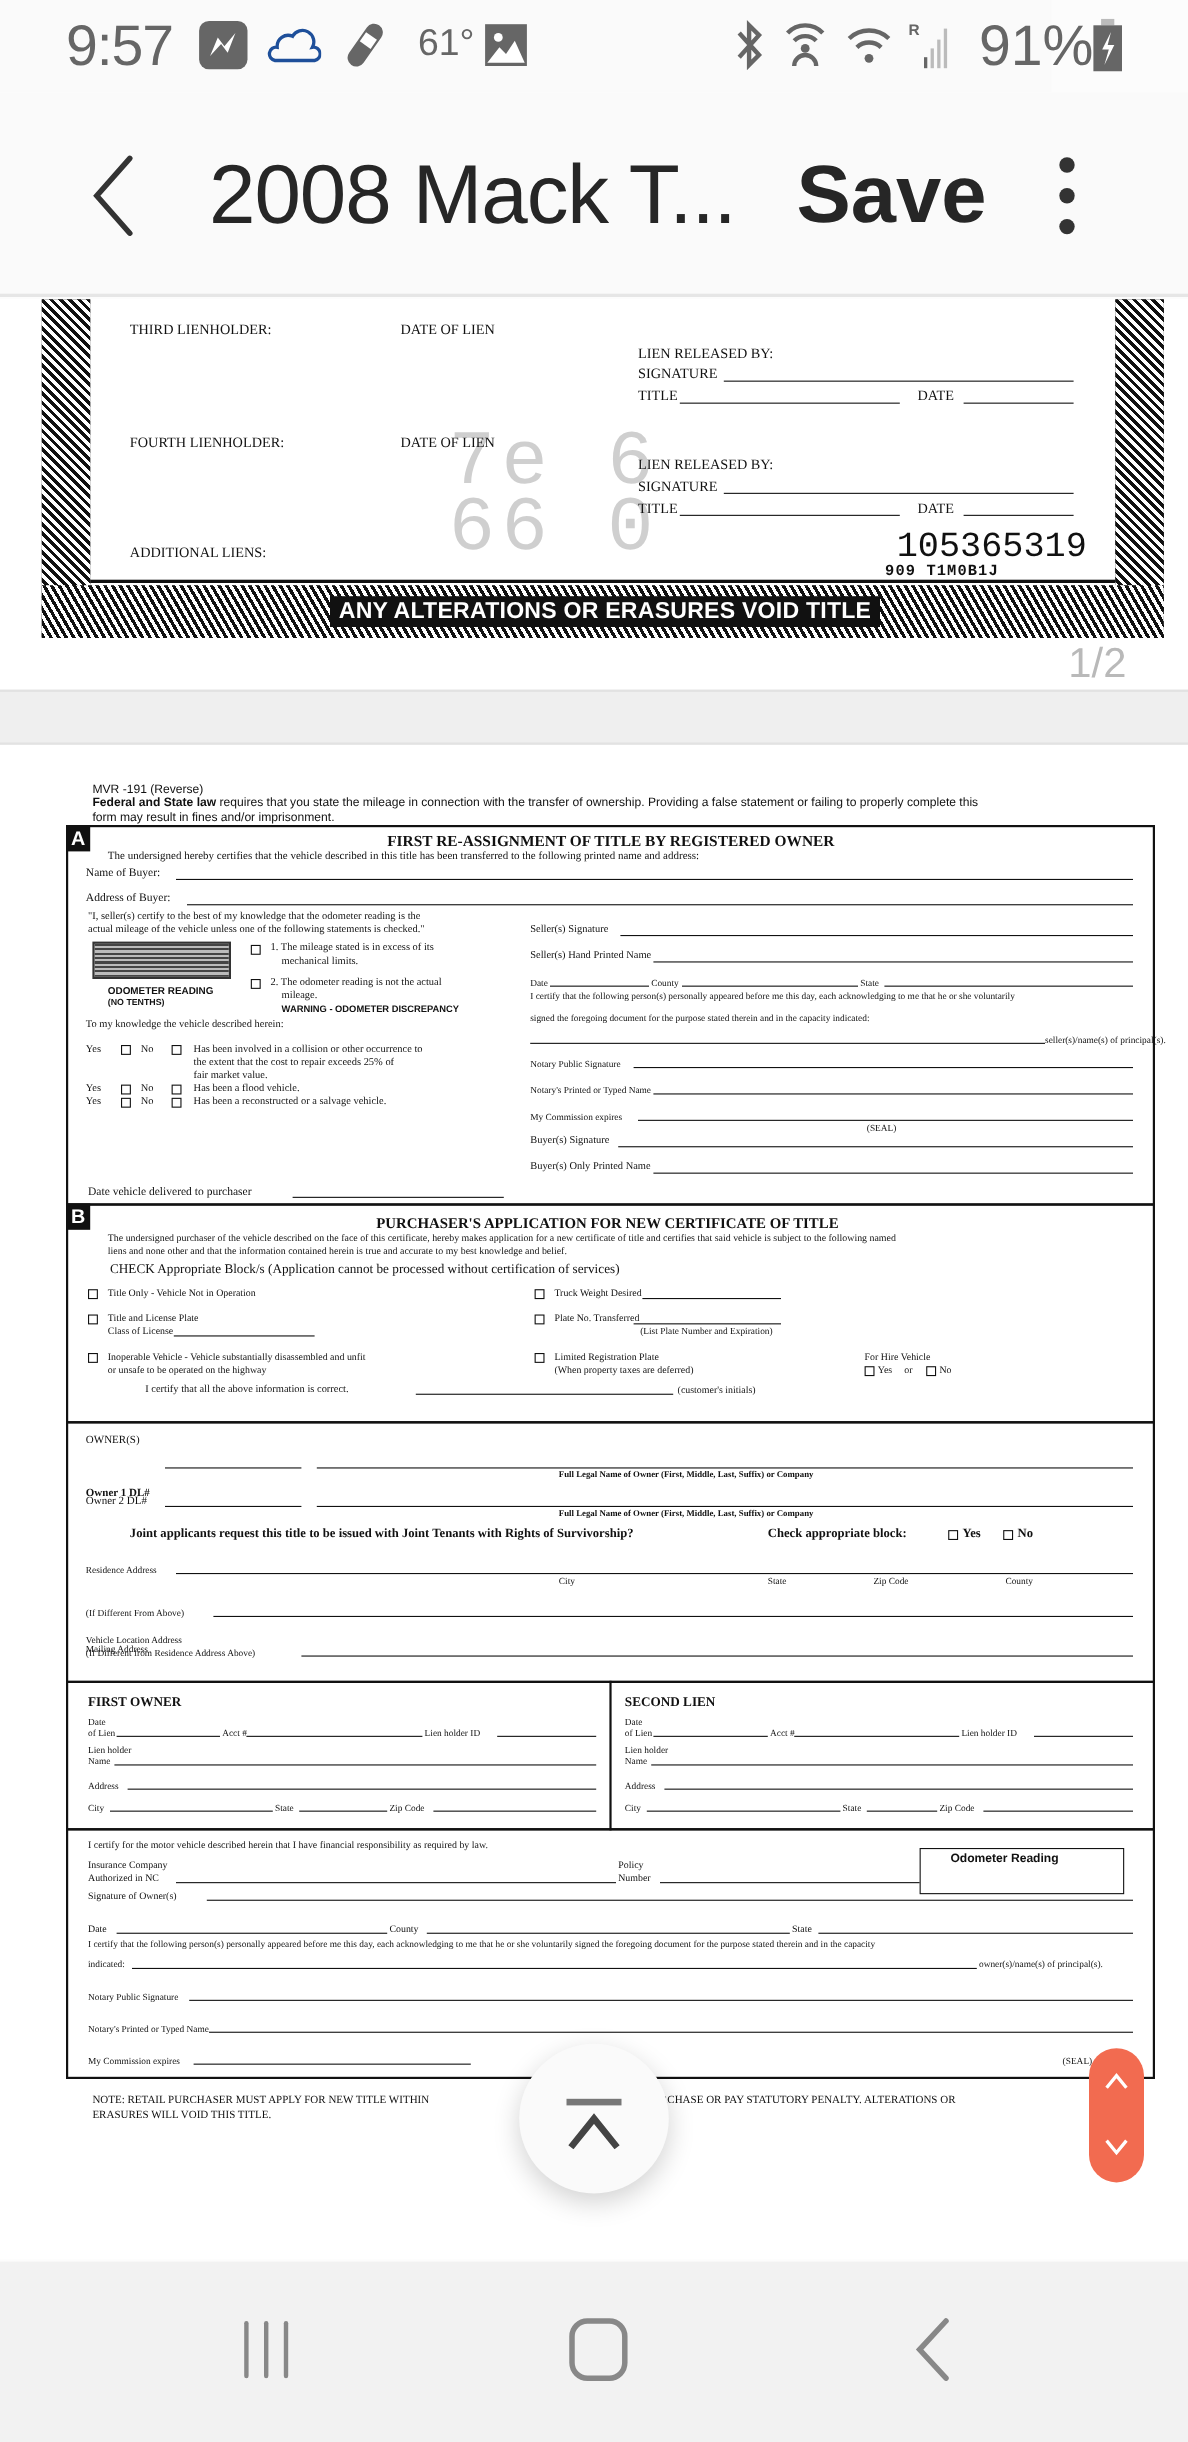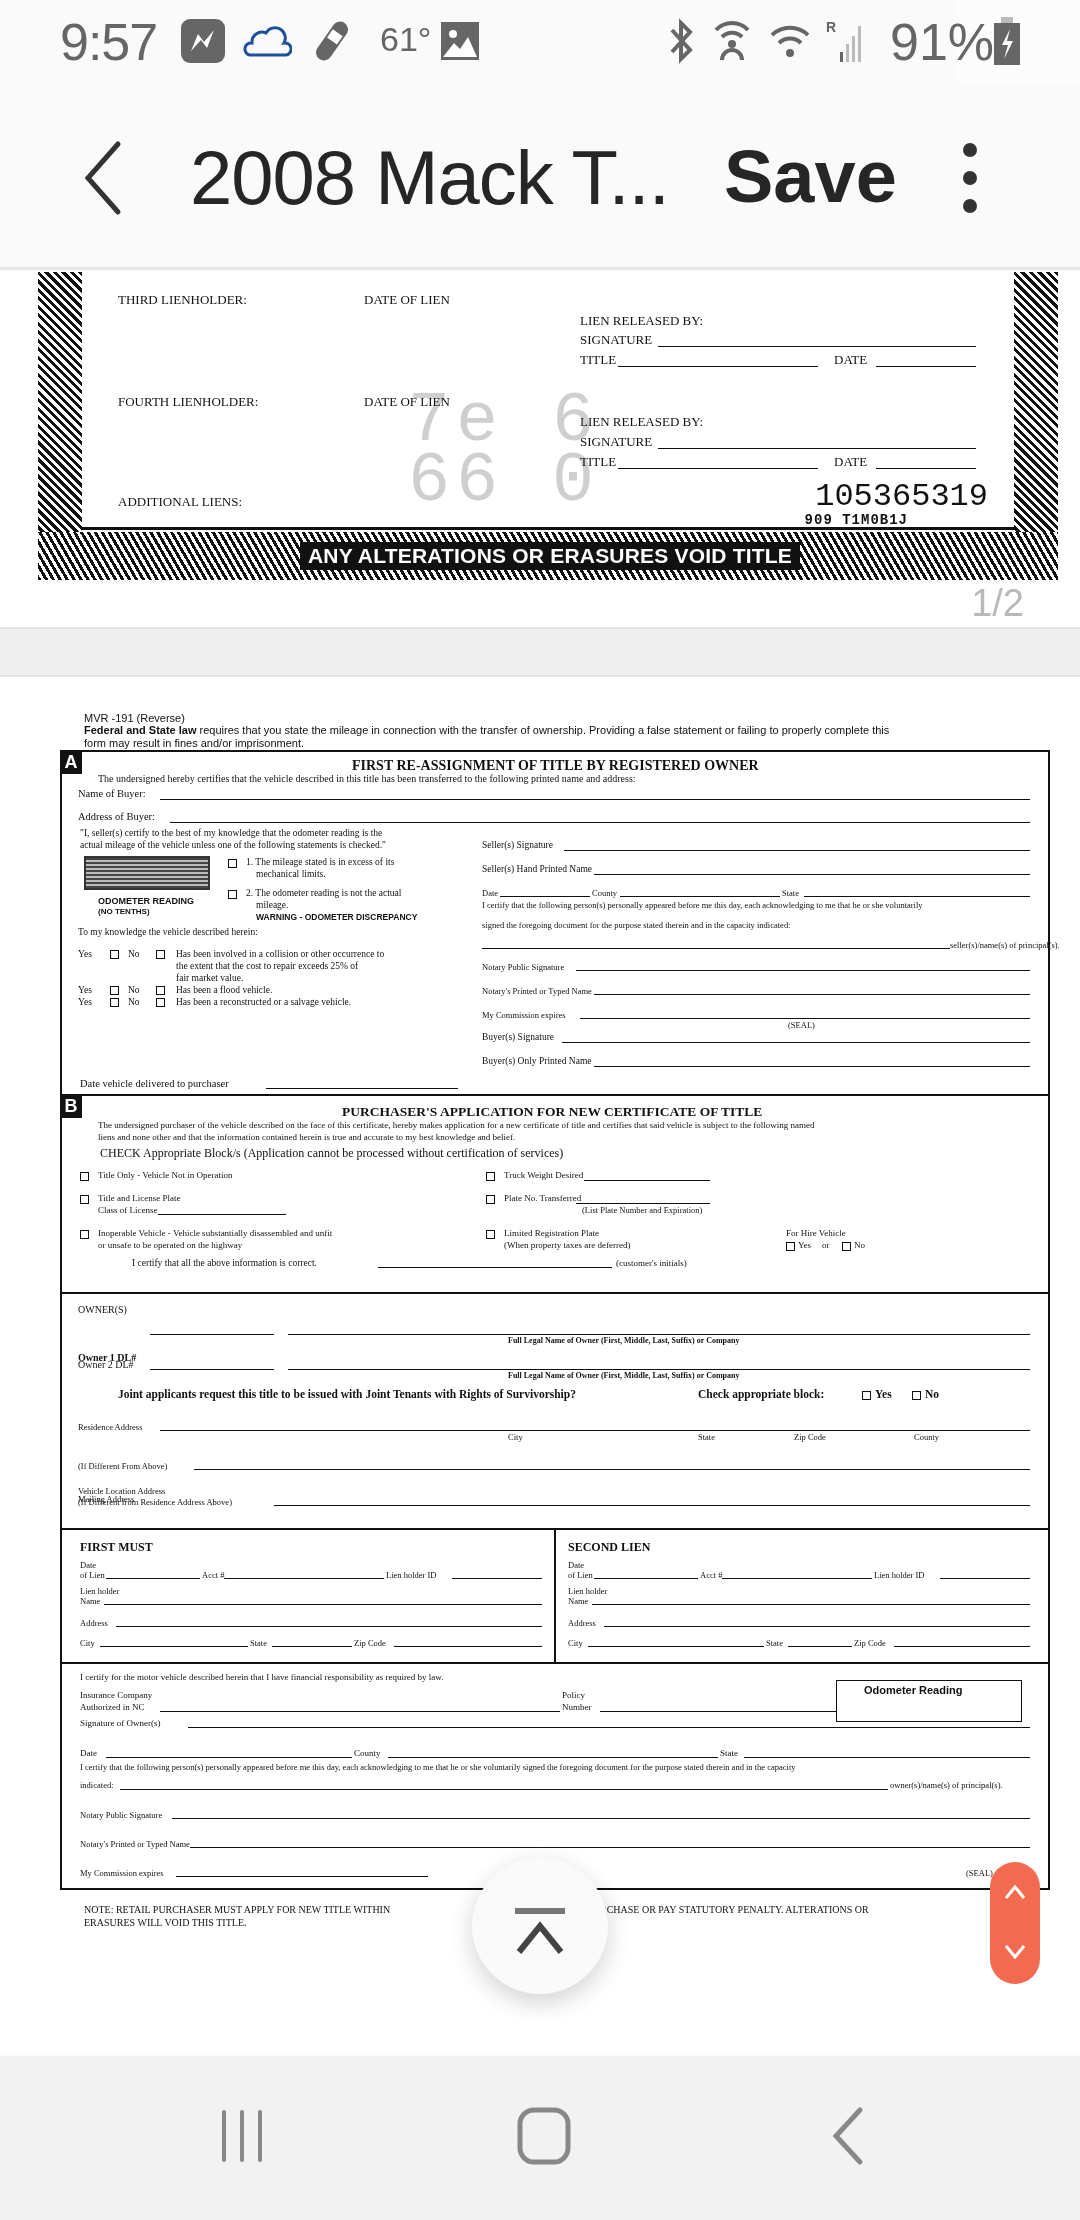--- a/index.html
+++ b/index.html
@@ -328,21 +328,21 @@
     <div class="f-txt" style="left:18px;top:749px;font-size:8.5px;">(If Different From Above)</div>
     <div class="f-line" style="left:134px;top:757px;width:836px;"></div>
     <div class="f-txt" style="left:18px;top:774px;font-size:8.5px;">Vehicle Location Address</div>
     <div class="f-txt" style="left:18px;top:785px;font-size:8.5px;">(If Different from Residence Address Above)</div>
     <div class="f-line" style="left:214px;top:793px;width:756px;"></div>
 
     <div class="f-box" style="left:0;top:816px;width:990px;height:136px;"></div>
     <div style="position:absolute;left:494px;top:816px;height:136px;border-left:2px solid #111;"></div>
 
     <div>
-      <div class="f-txt f-bold" style="left:20px;top:828px;font-size:12px;">FIRST MUST</div>
+      <div class="f-txt f-bold" style="left:20px;top:828px;font-size:12px;">FIRST OWNER</div>
       <div class="f-txt" style="left:20px;top:848px;font-size:8.5px;">Date</div>
       <div class="f-txt" style="left:20px;top:858px;font-size:8.5px;">of Lien</div>
       <div class="f-line" style="left:46px;top:866px;width:94px;"></div>
       <div class="f-txt" style="left:142px;top:858px;font-size:8.5px;">Acct #</div>
       <div class="f-line" style="left:164px;top:866px;width:160px;"></div>
       <div class="f-txt" style="left:326px;top:858px;font-size:8.5px;">Lien holder ID</div>
       <div class="f-line" style="left:392px;top:866px;width:90px;"></div>
       <div class="f-txt" style="left:20px;top:874px;font-size:8.5px;">Lien holder</div>
       <div class="f-txt" style="left:20px;top:884px;font-size:8.5px;">Name</div>
       <div class="f-line" style="left:44px;top:892px;width:438px;"></div>

